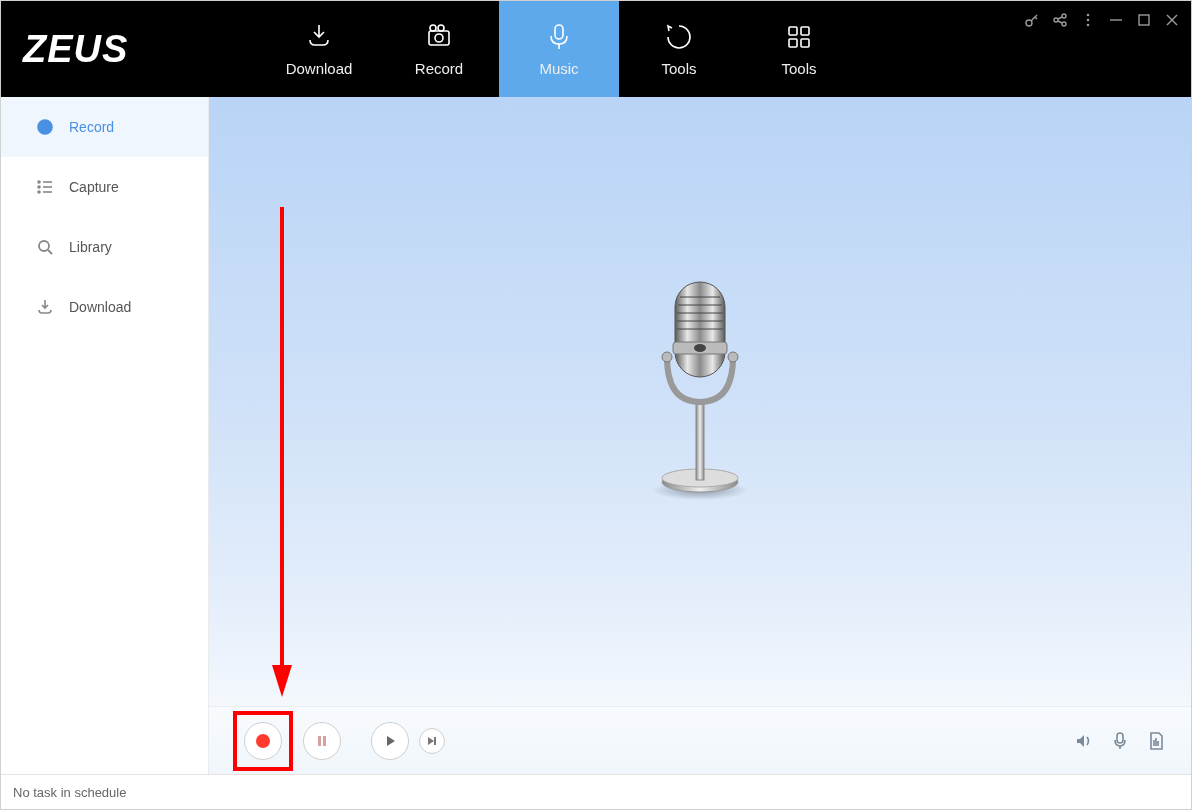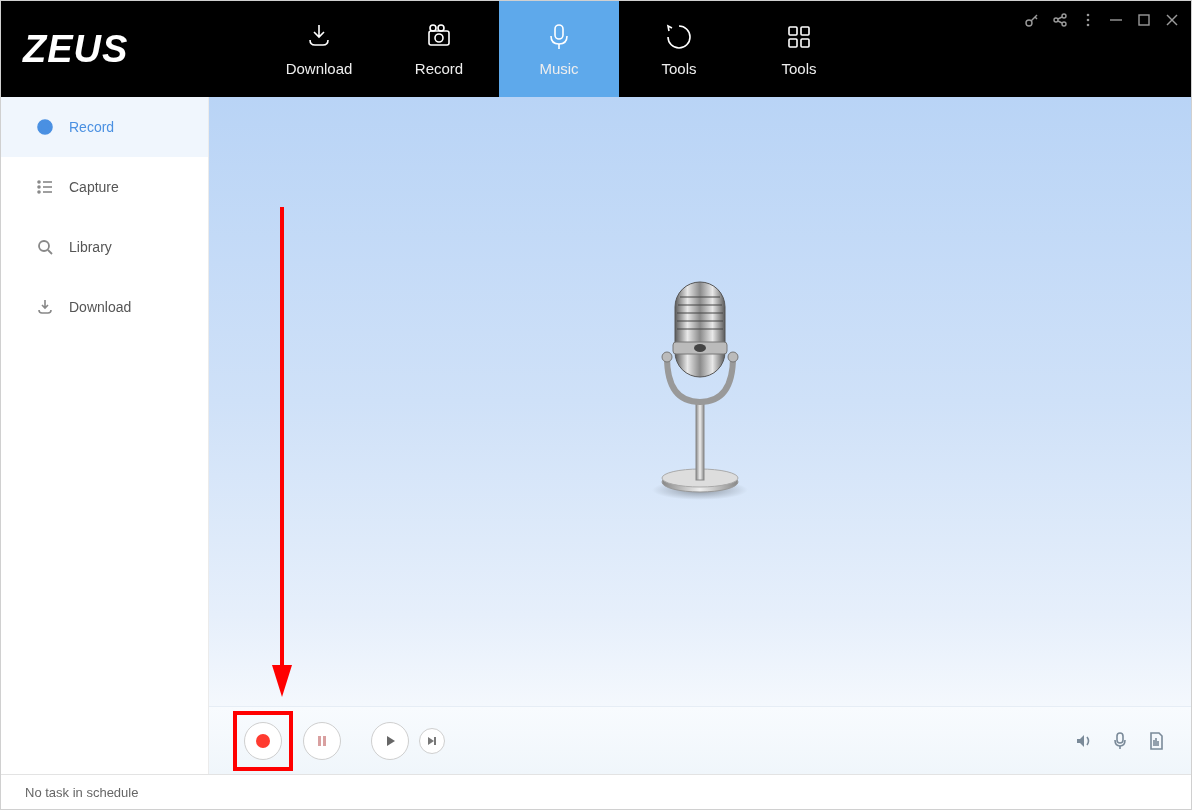--- a/index.html
+++ b/index.html
@@ -197,21 +197,21 @@
       display:flex;
       align-items:center;
       justify-content:center;
     }
     
     .status-bar {
       height: 36px;
       border-top: 1px solid #e3e3e3;
       display: flex;
       align-items: center;
-      padding-left: 24px;
+      padding-left: 12px;
       font-size: 13px;
       color: #666;
     }
   </style>
 </head>
 <body>
 
 <div class="topbar">
   <div class="logo">ZEUS</div>
   <div class="tabs">

